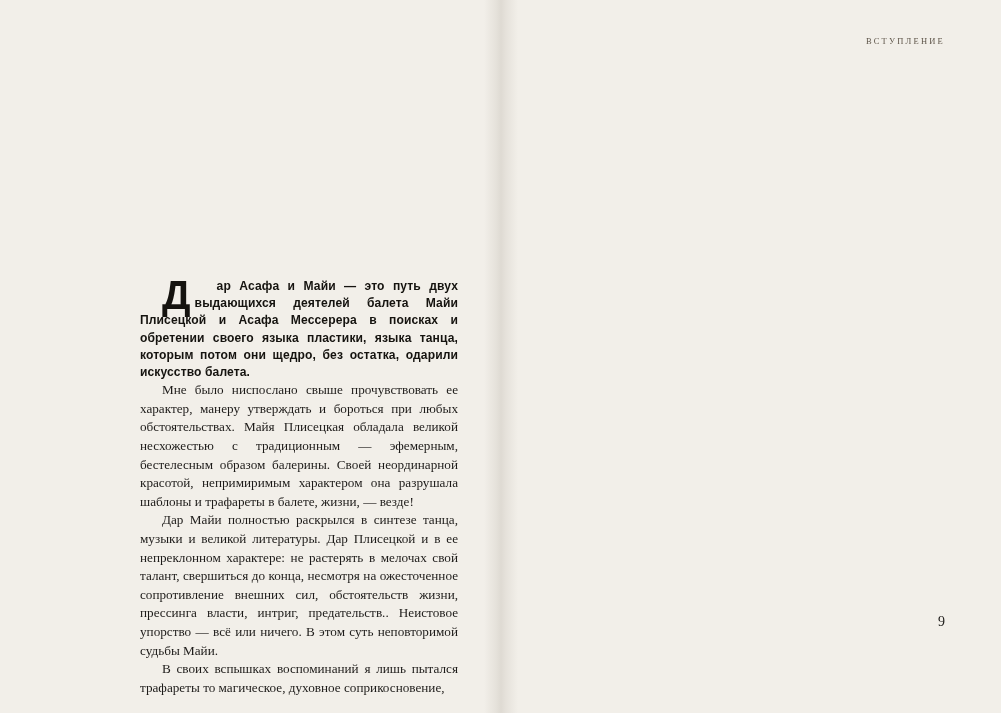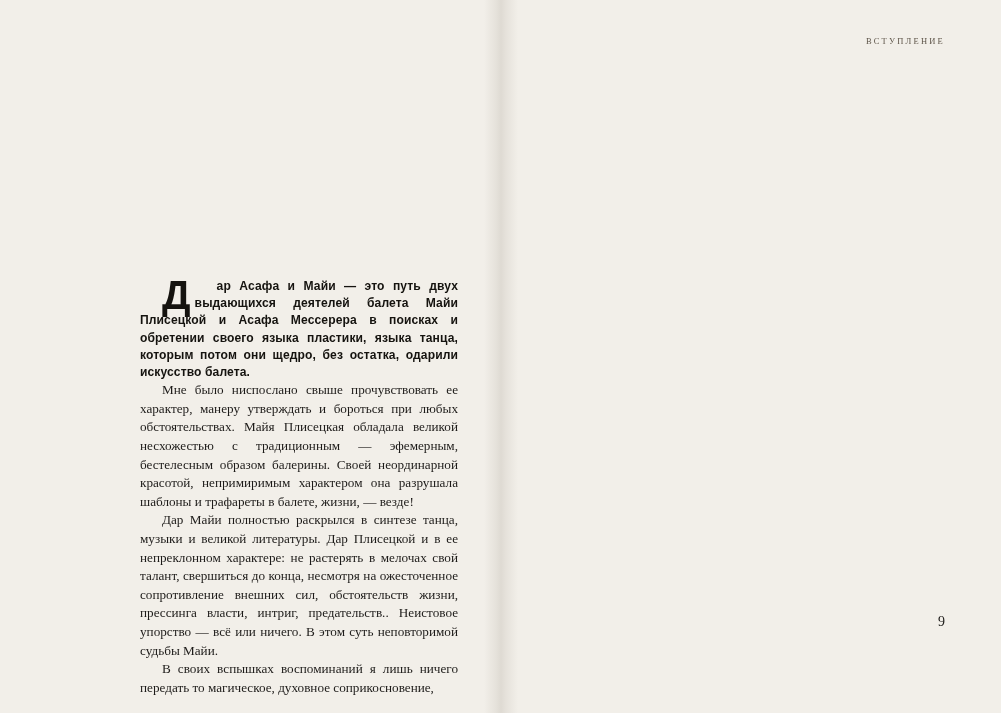--- a/index.html
+++ b/index.html
@@ -108,21 +108,21 @@
 
 <div class="spread">
 
   <div class="page page-left">
     <div class="col col-left">
 
       <p class="lead"><span class="dropcap">Д</span><span>ар Асафа и Майи — это путь двух выдающихся деятелей балета Майи Плисецкой и Асафа Мессерера в поисках и обретении своего языка пластики, языка танца, которым потом они щедро, без остатка, одарили искусство балета.</span></p>
 
       <p>Мне было ниспослано свыше прочувствовать ее характер, манеру утверждать и бороться при любых обстоятельствах. Майя Плисецкая обладала великой несхожестью с традиционным — эфемерным, бестелесным образом балерины. Своей неординарной красотой, непримиримым характером она разрушала шаблоны и трафареты в балете, жизни, — везде!</p>
       <p>Дар Майи полностью раскрылся в синтезе танца, музыки и великой литературы. Дар Плисецкой и в ее непреклонном характере: не растерять в мелочах свой талант, свершиться до конца, несмотря на ожесточенное сопротивление внешних сил, обстоятельств жизни, прессинга власти, интриг, предательств.. Неистовое упорство — всё или ничего. В этом суть неповторимой судьбы Майи.</p>
-      <p>В своих вспышках воспоминаний я лишь ничего передать то магическое, духовное соприкосновение,</p>
+      <p>В своих вспышках воспоминаний я лишь пытался трафареты то магическое, духовное соприкосновение,</p>
     </div>
   </div>
 
   <div class="gutter"></div>
 
   <div class="page page-right">
     <div class="running-head">вступление</div>
 
     <div class="folio">9</div>
   </div>

